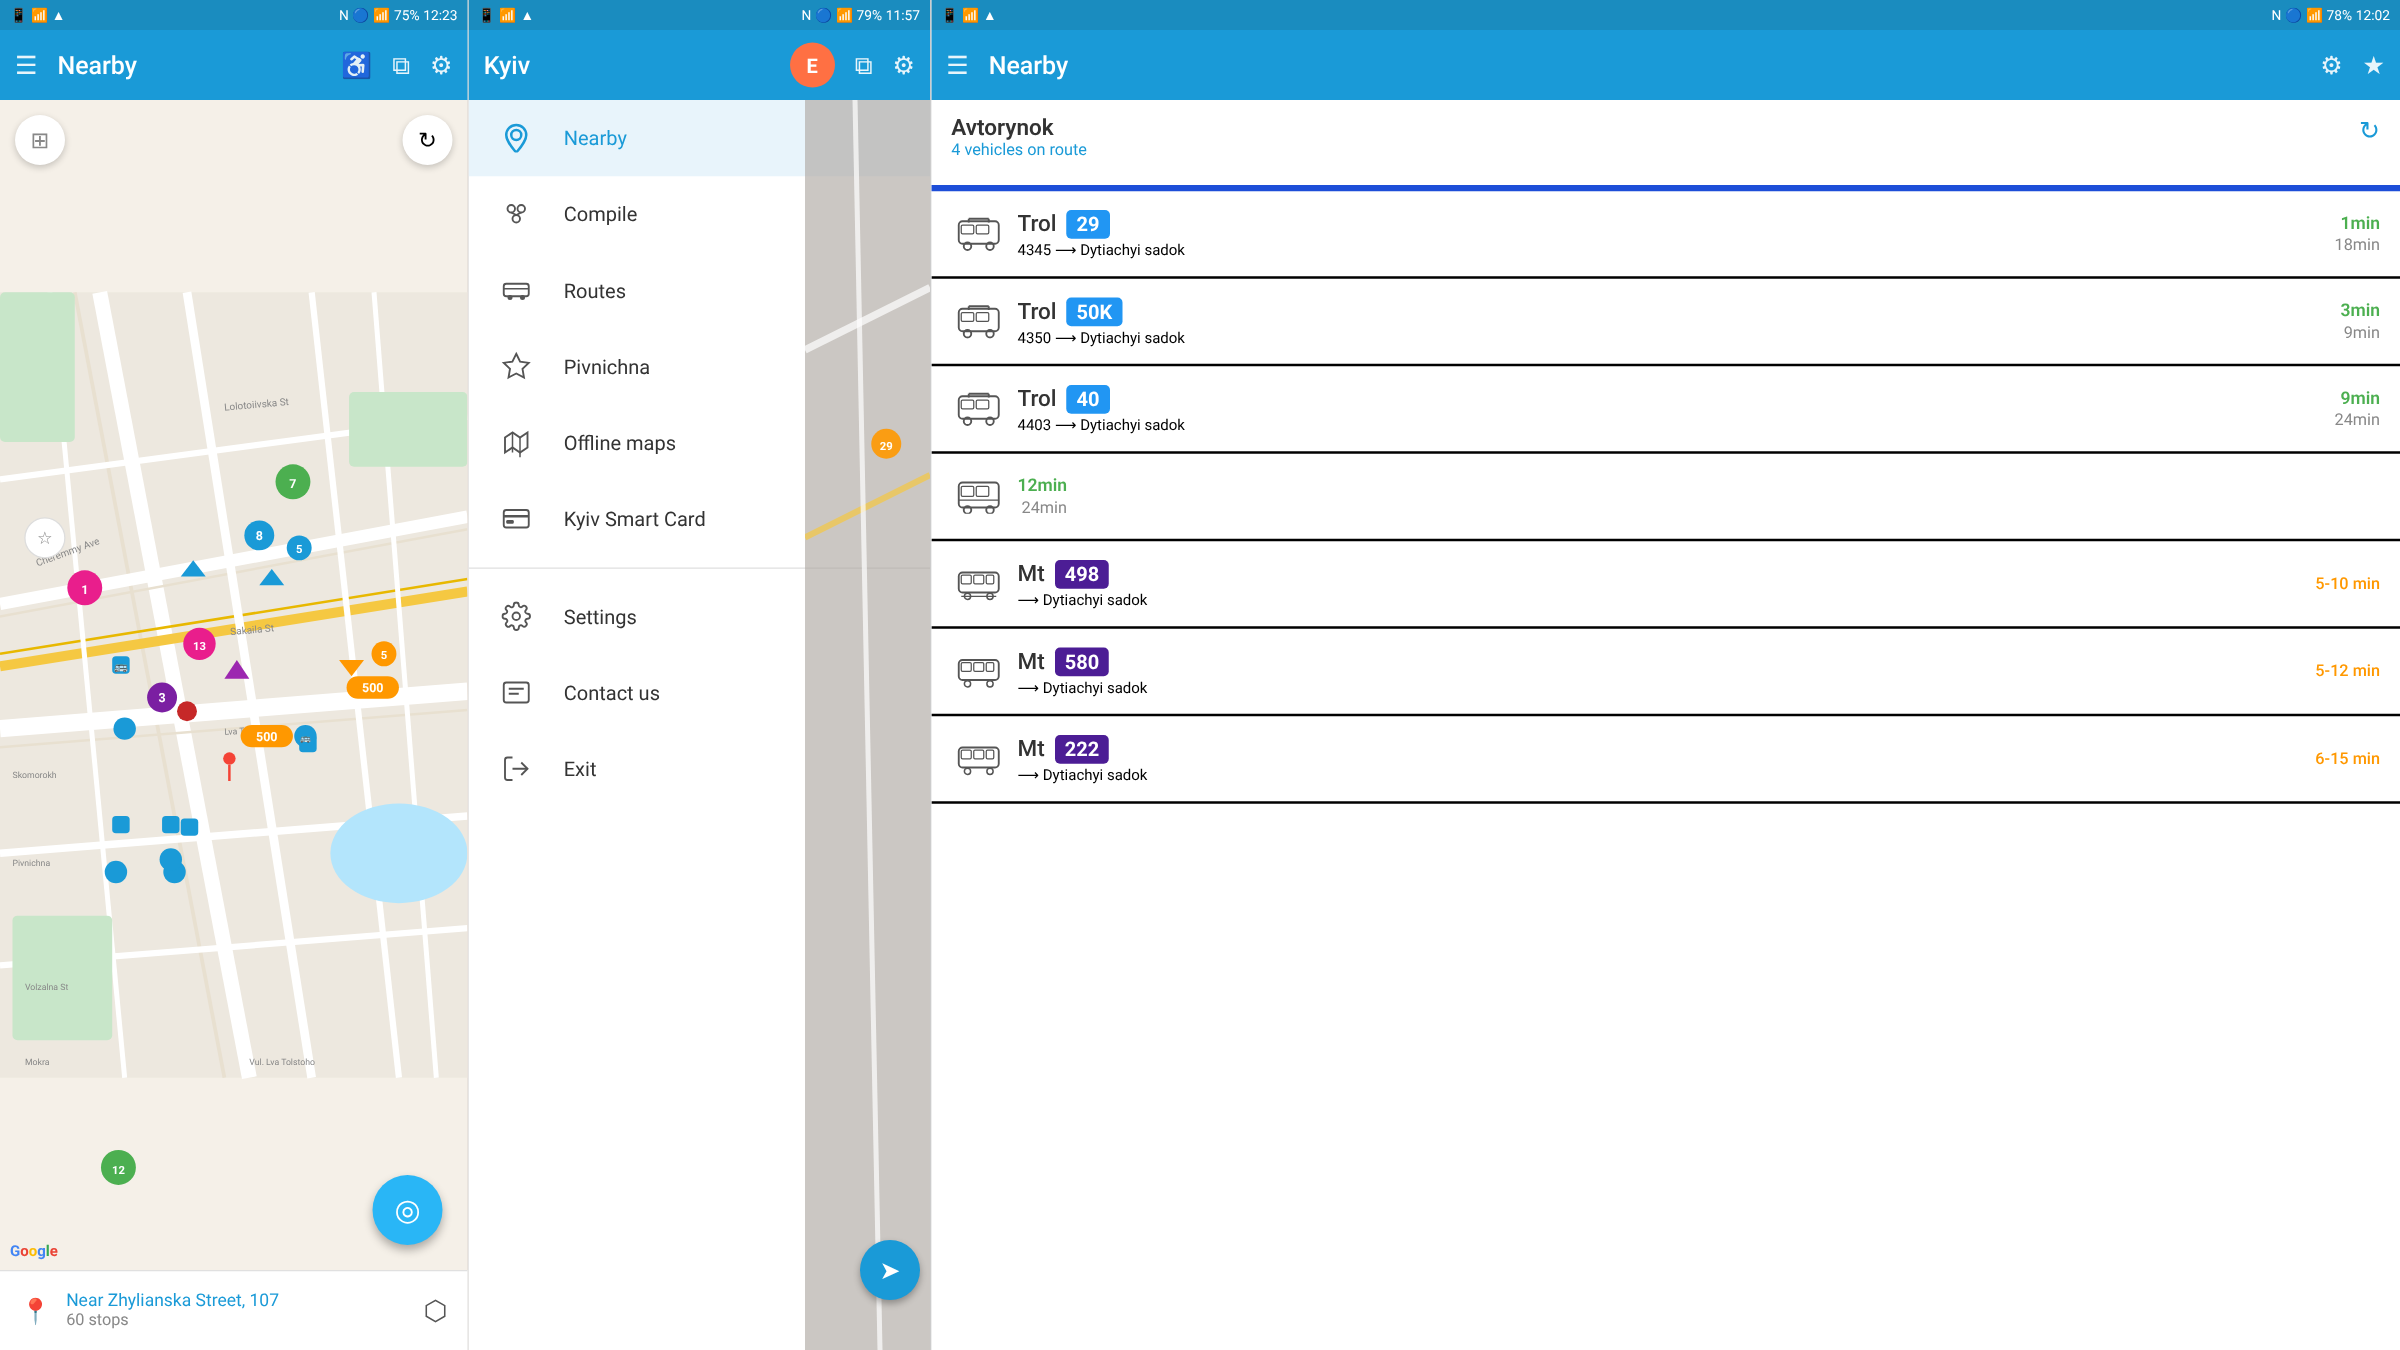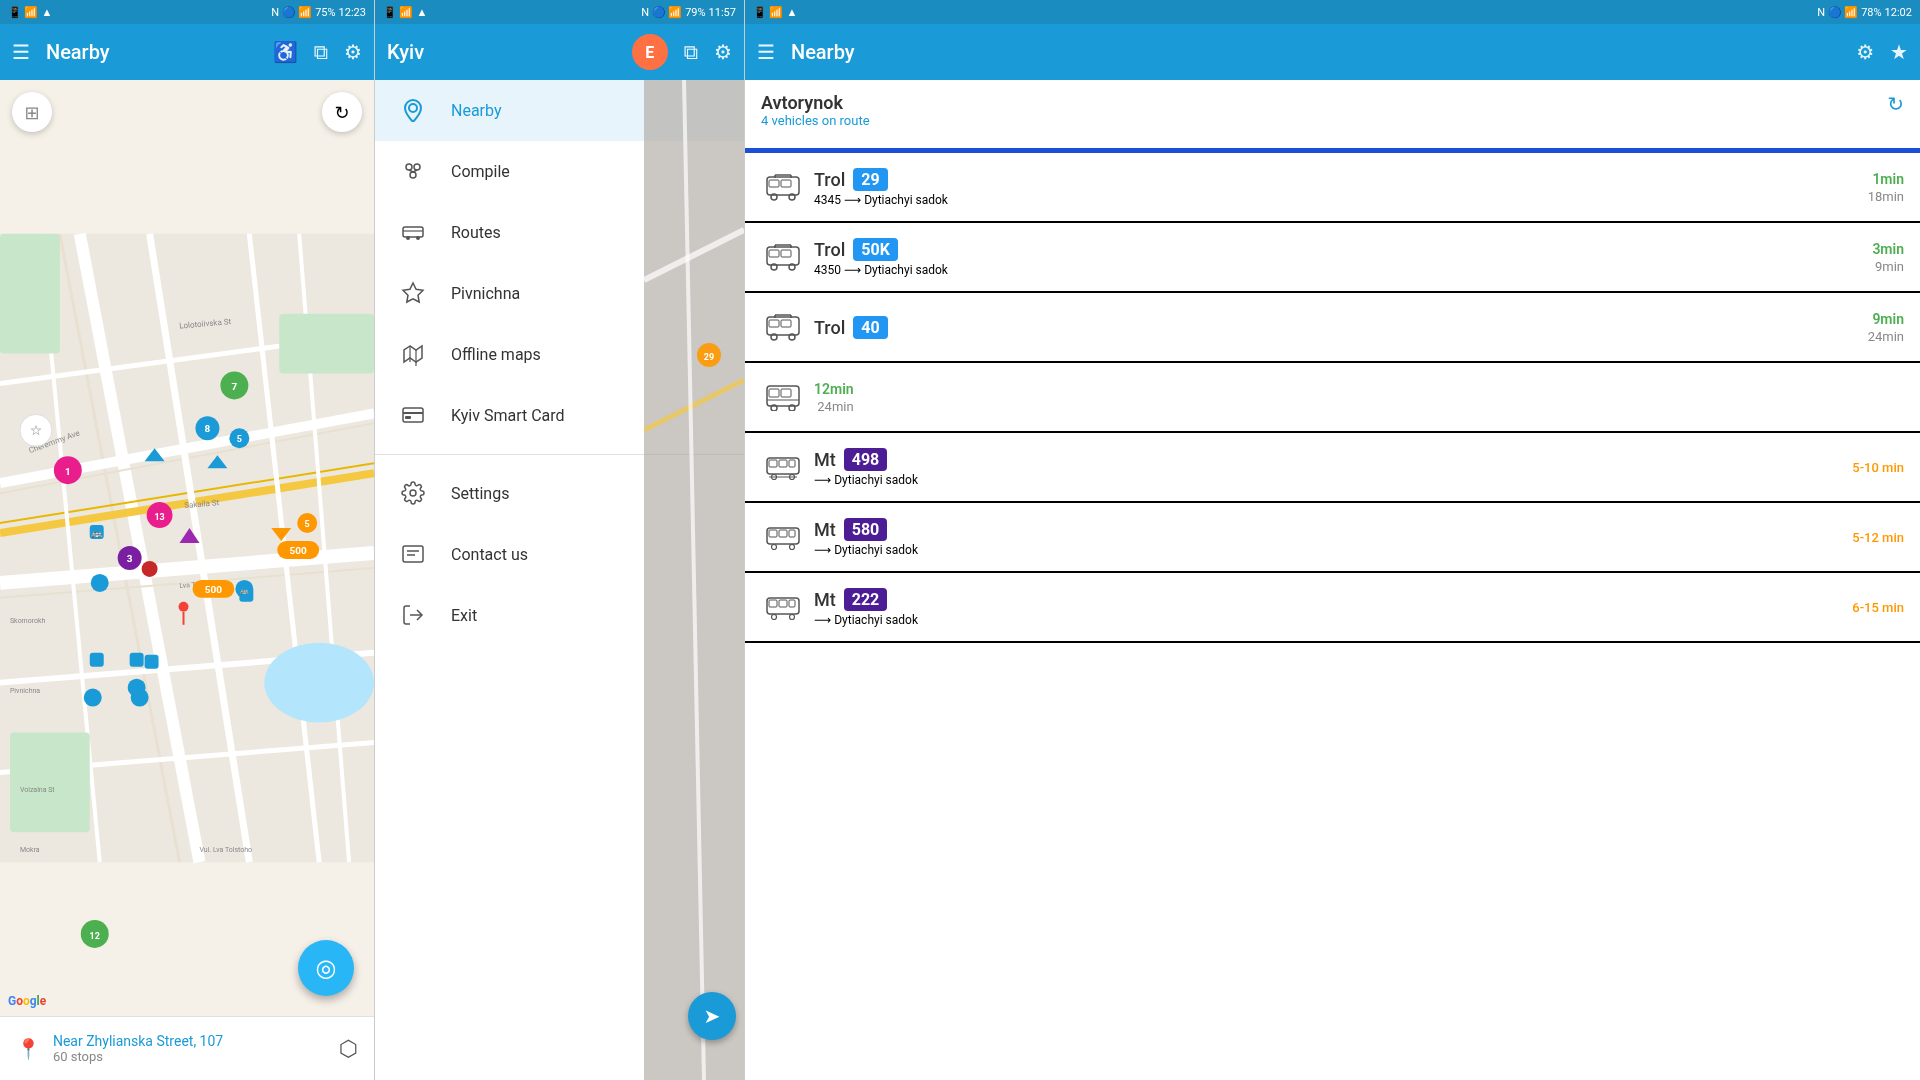--- a/index.html
+++ b/index.html
@@ -801,20 +801,23 @@
           <line x1="10" y1="2" x2="26" y2="2" stroke="#555" stroke-width="1.5"></line>
           <circle cx="9" cy="24" r="3" fill="none" stroke="#555" stroke-width="1.5"></circle>
           <circle cx="27" cy="24" r="3" fill="none" stroke="#555" stroke-width="1.5"></circle>
         </svg>
       </div>
       <div class="transit-info">
         <div class="transit-route-line">
           <span class="transit-type">Trol</span>
           <span class="transit-route-badge badge-blue">40</span>
         </div>
+        <div class="transit-destination">
+          <span>4403 ⟶ Dytiachyi sadok</span>
+        </div>
       </div>
       <div class="transit-times">
         <span class="transit-time-1">9min</span>
         <span class="transit-time-2">24min</span>
       </div>
     </div>
 
     <div class="transit-item">
       <div class="transit-vehicle-icon">
         <svg width="36" height="28" viewBox="0 0 36 28">

